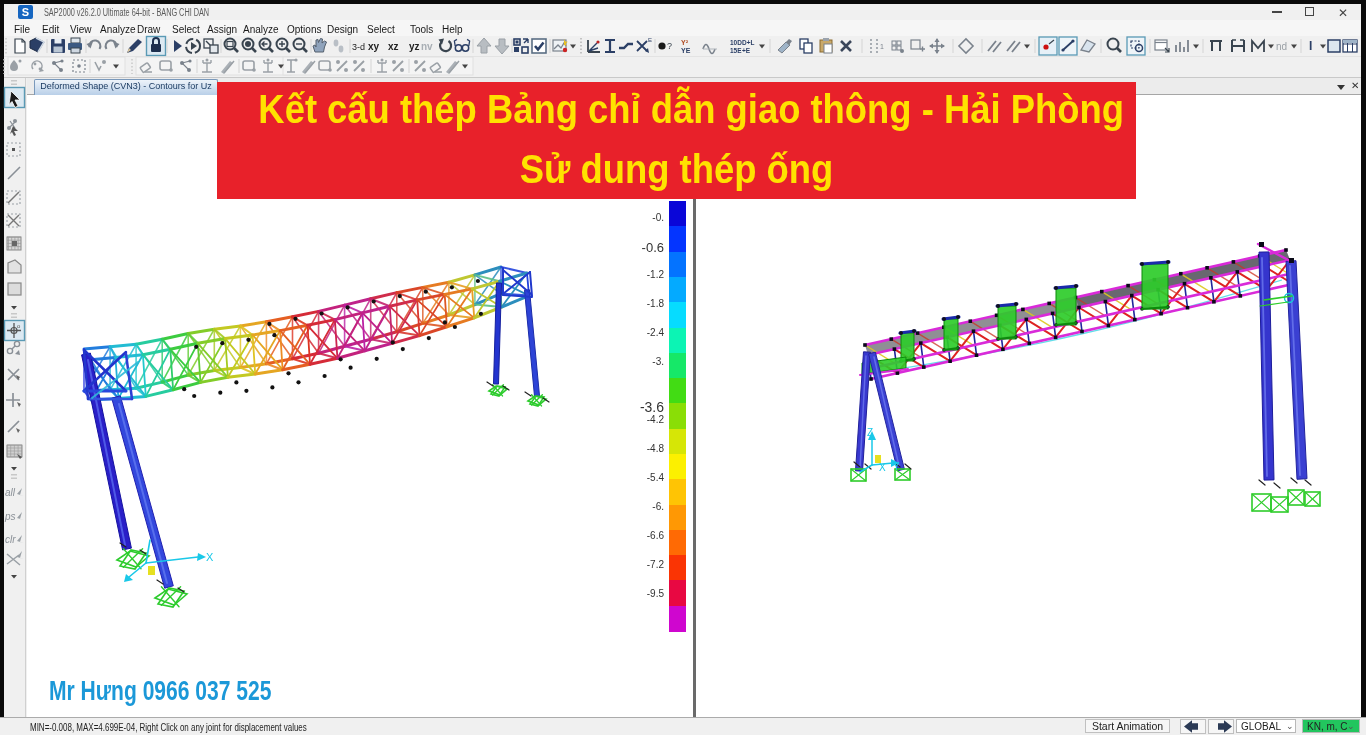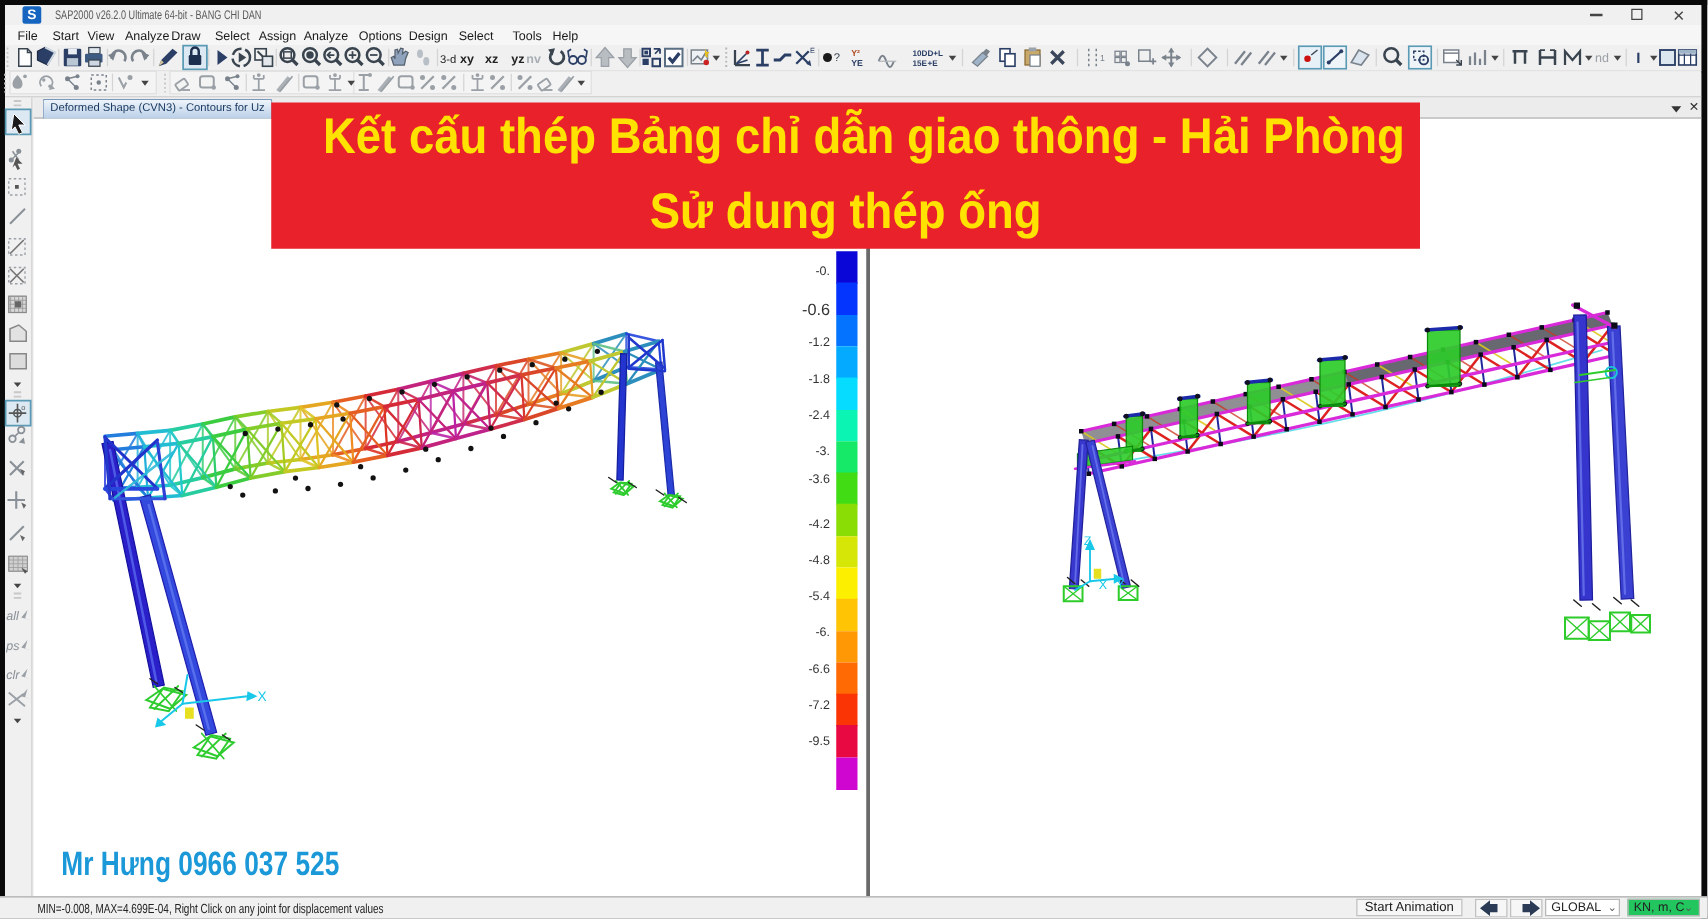--- a/index.html
+++ b/index.html
@@ -13,21 +13,21 @@
 <div class="abs" style="left:4px;top:4px;width:1357px;height:16px;background:#f0f0f0"></div>
 <div class="abs" style="left:18px;top:5px;width:15px;height:14px;background:#1565c0;border-radius:2px;color:#fff;font-weight:bold;font-size:11px;text-align:center;line-height:14px">S</div>
 <div class="abs" style="left:44px;top:7px;font-size:10px;color:#5a5a5a;transform:scaleX(.73);transform-origin:left;white-space:nowrap">SAP2000 v26.2.0 Ultimate 64-bit - BANG CHI DAN</div>
 <div class="abs" style="left:1272px;top:11px;width:10px;height:1.5px;background:#444"></div>
 <div class="abs" style="left:1305px;top:7px;width:9px;height:9px;border:1.4px solid #444"></div>
 <div class="abs" style="left:1338px;top:6px;font-size:12px;color:#444">✕</div>
 
 <div class="abs" style="left:4px;top:20px;width:1357px;height:16px;background:#f6f6f6"></div>
 <div style="font-size:10px;color:#1a1a1a">
     <span style="position:absolute;left:14px;top:24px">File</span>
-    <span style="position:absolute;left:42px;top:24px">Start</span>
+    <span style="position:absolute;left:42px;top:24px">Edit</span>
     <span style="position:absolute;left:70px;top:24px">View</span>
     <span style="position:absolute;left:100px;top:24px">Analyze</span>
     <span style="position:absolute;left:137px;top:24px">Draw</span>
     <span style="position:absolute;left:172px;top:24px">Select</span>
     <span style="position:absolute;left:207px;top:24px">Assign</span>
     <span style="position:absolute;left:243px;top:24px">Analyze</span>
     <span style="position:absolute;left:287px;top:24px">Options</span>
     <span style="position:absolute;left:327px;top:24px">Design</span>
     <span style="position:absolute;left:367px;top:24px">Select</span>
     <span style="position:absolute;left:410px;top:24px">Tools</span>
@@ -844,21 +844,21 @@
 <div style="position:absolute;left:669px;top:529.8px;width:17px;height:25.9px;background:#ff6a04"></div>
 <div style="position:absolute;left:669px;top:555.1px;width:17px;height:25.9px;background:#fa3404"></div>
 <div style="position:absolute;left:669px;top:580.4px;width:17px;height:25.9px;background:#e80842"></div>
 <div style="position:absolute;left:669px;top:605.7px;width:17px;height:25.9px;background:#cf06cf"></div>
 <div style="position:absolute;right:702px;top:211.5px;font-size:10px;color:#333">-0.</div>
 <div style="position:absolute;right:702px;top:240.4px;font-size:13px;color:#333">-0.6</div>
 <div style="position:absolute;right:702px;top:269.4px;font-size:10px;color:#333">-1.2</div>
 <div style="position:absolute;right:702px;top:298.4px;font-size:10px;color:#333">-1.8</div>
 <div style="position:absolute;right:702px;top:327.3px;font-size:10px;color:#333">-2.4</div>
 <div style="position:absolute;right:702px;top:356.2px;font-size:10px;color:#333">-3.</div>
-<div style="position:absolute;right:702px;top:378px;font-size:10px;color:#333">-3.6</div>
+<div style="position:absolute;right:702px;top:399px;font-size:14px;color:#333">-3.6</div>
 <div style="position:absolute;right:702px;top:414.1px;font-size:10px;color:#333">-4.2</div>
 <div style="position:absolute;right:702px;top:443.1px;font-size:10px;color:#333">-4.8</div>
 <div style="position:absolute;right:702px;top:472.1px;font-size:10px;color:#333">-5.4</div>
 <div style="position:absolute;right:702px;top:501.0px;font-size:10px;color:#333">-6.</div>
 <div style="position:absolute;right:702px;top:530.0px;font-size:10px;color:#333">-6.6</div>
 <div style="position:absolute;right:702px;top:558.9px;font-size:10px;color:#333">-7.2</div>
 <div style="position:absolute;right:702px;top:587.8px;font-size:10px;color:#333">-9.5</div>
 
 <div class="abs" style="left:49px;top:676px;font-size:27px;font-weight:bold;color:#1b98d8;transform:scaleX(.78);transform-origin:left;white-space:nowrap">Mr Hưng 0966 037 525</div>
 

